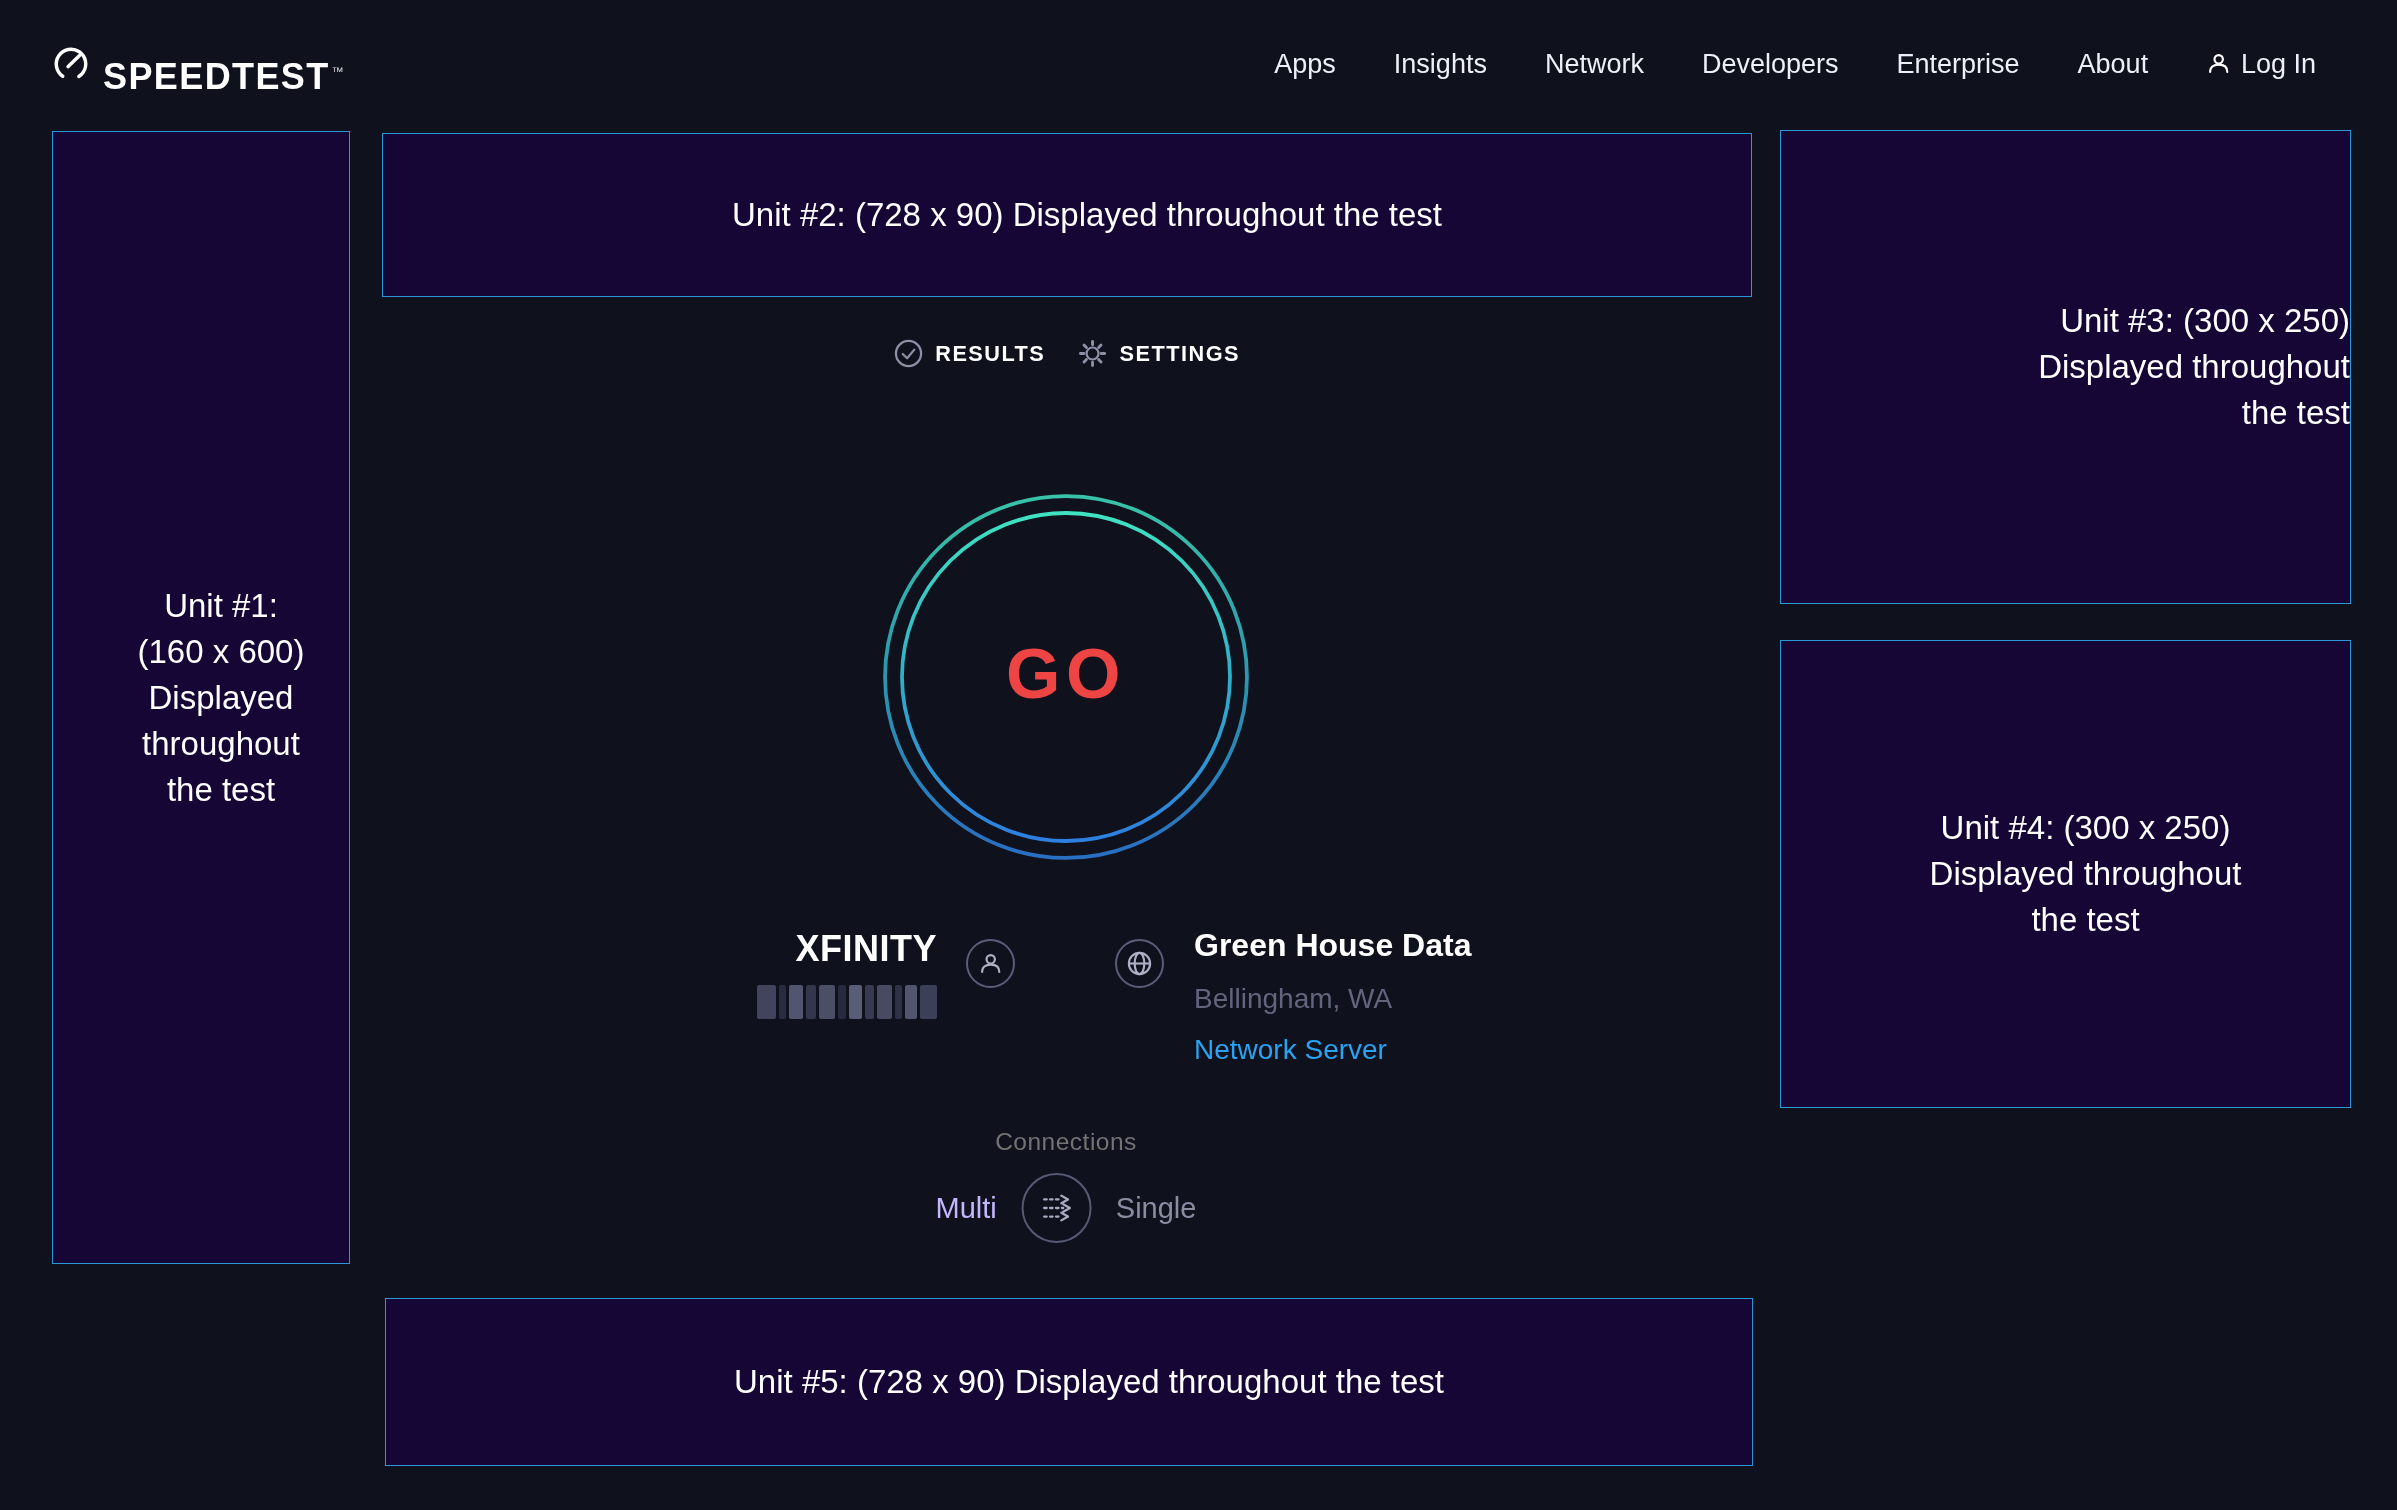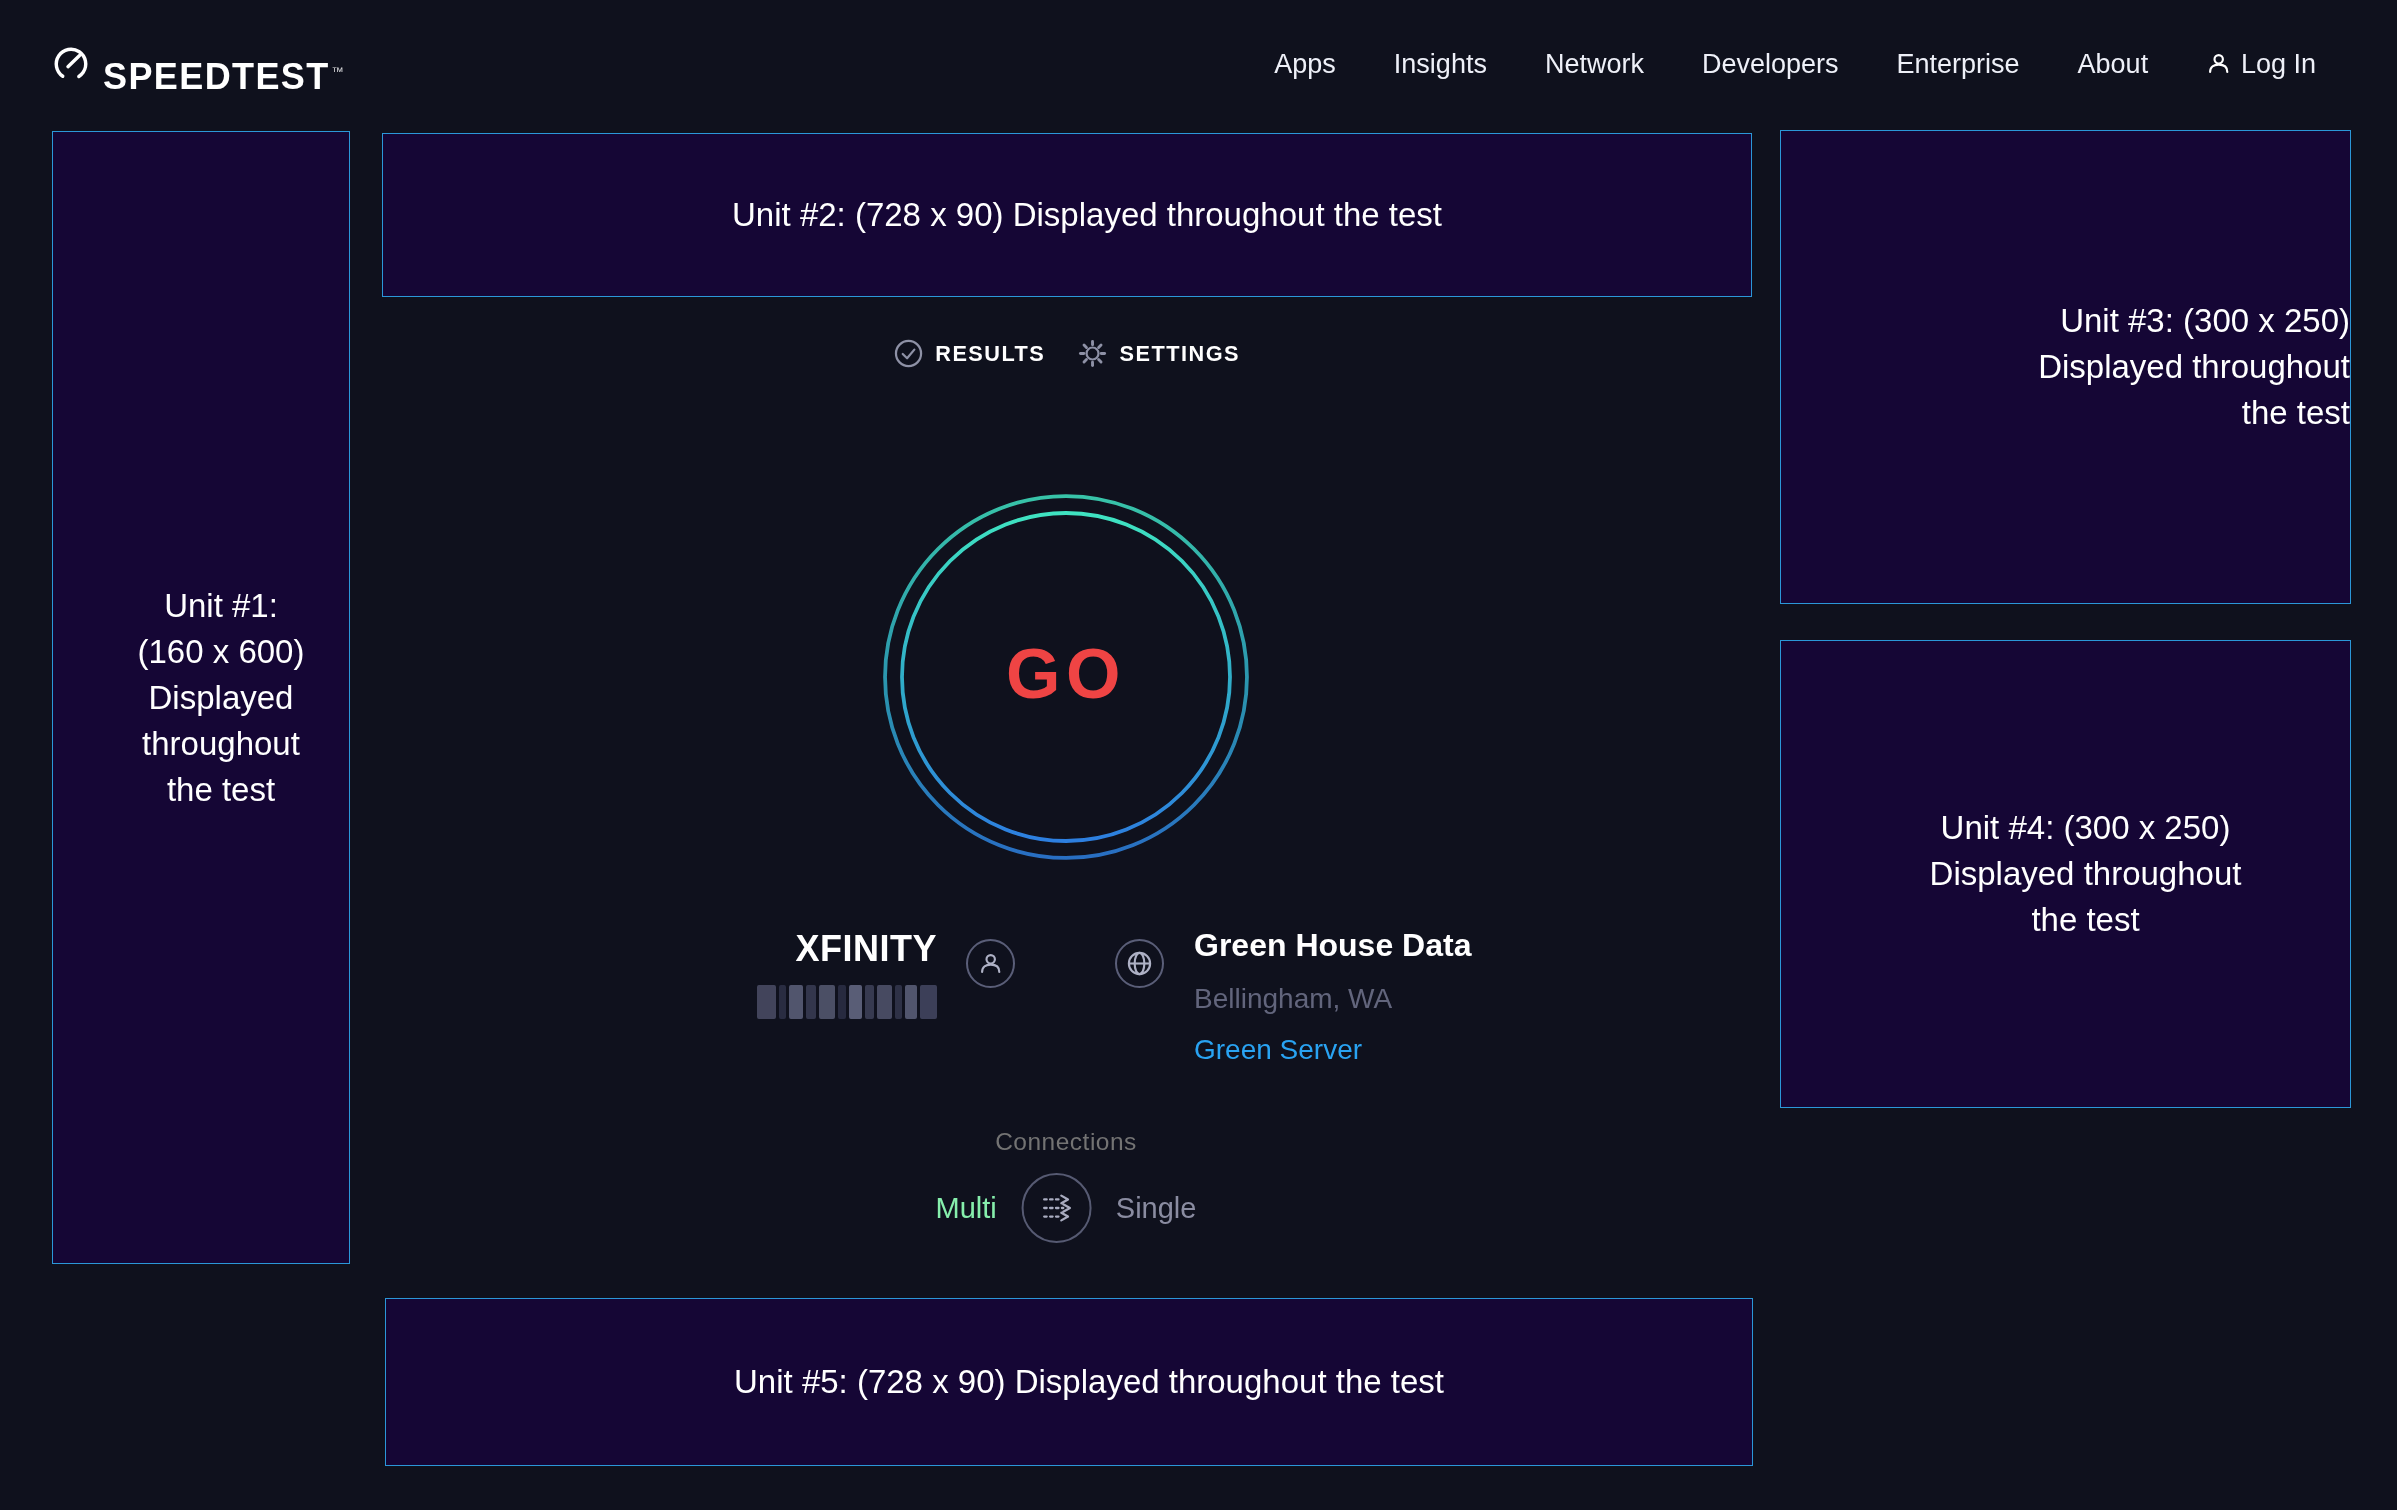--- a/index.html
+++ b/index.html
@@ -94,21 +94,21 @@
 
   
   .connections-label{
     position:absolute;left:1066px;top:1128px;transform:translateX(-50%);
     font-size:24.5px;color:#737373;letter-spacing:0.5px;
   }
   .connections-row{
     position:absolute;left:1066px;top:1208px;transform:translate(-50%,-50%);
     display:flex;align-items:center;gap:24.5px;
   }
-  .conn-multi{font-size:29px;color:#86efac;font-weight:500;cursor:pointer;}
+  .conn-multi{font-size:29px;color:#c4b5fd;font-weight:500;cursor:pointer;}
   .conn-single{font-size:29px;color:#8a8ca1;cursor:pointer;}
   .toggle{
     width:70px;height:70px;border:2.8px solid #565a72;border-radius:50%;
     display:flex;align-items:center;justify-content:center;box-sizing:border-box;cursor:pointer;
   }
 </style>
 </head>
 <body>
 
 <div class="header">
@@ -233,21 +233,21 @@
 <div class="badge" id="globe-badge">
   <svg width="29" height="29" viewBox="0 0 30 30">
     <circle cx="15" cy="15" r="11" fill="none" stroke="#aeb1c5" stroke-width="2.2"></circle>
     <ellipse cx="15" cy="15" rx="5" ry="11" fill="none" stroke="#aeb1c5" stroke-width="2.2"></ellipse>
     <line x1="4.5" y1="15" x2="25.5" y2="15" stroke="#aeb1c5" stroke-width="2.2"></line>
   </svg>
 </div>
 
 <div class="server-name">Green House Data</div>
 <div class="server-loc">Bellingham, WA</div>
-<a class="server-change">Green Server</a>
+<a class="server-change">Network Server</a>
 
 <div class="connections-label">Connections</div>
 
 <div class="connections-row">
   <span class="conn-multi">Multi</span>
   <div class="toggle">
     <svg width="40" height="40" viewBox="0 0 42 42">
       <g stroke="#a9acc0" stroke-width="2.4" fill="none" stroke-linecap="round" stroke-linejoin="round">
         <line x1="8" y1="12" x2="26" y2="12" stroke-dasharray="2.6 3.6"></line>
         <path d="M26 8 L33 12 L26 16" fill="none"></path>

